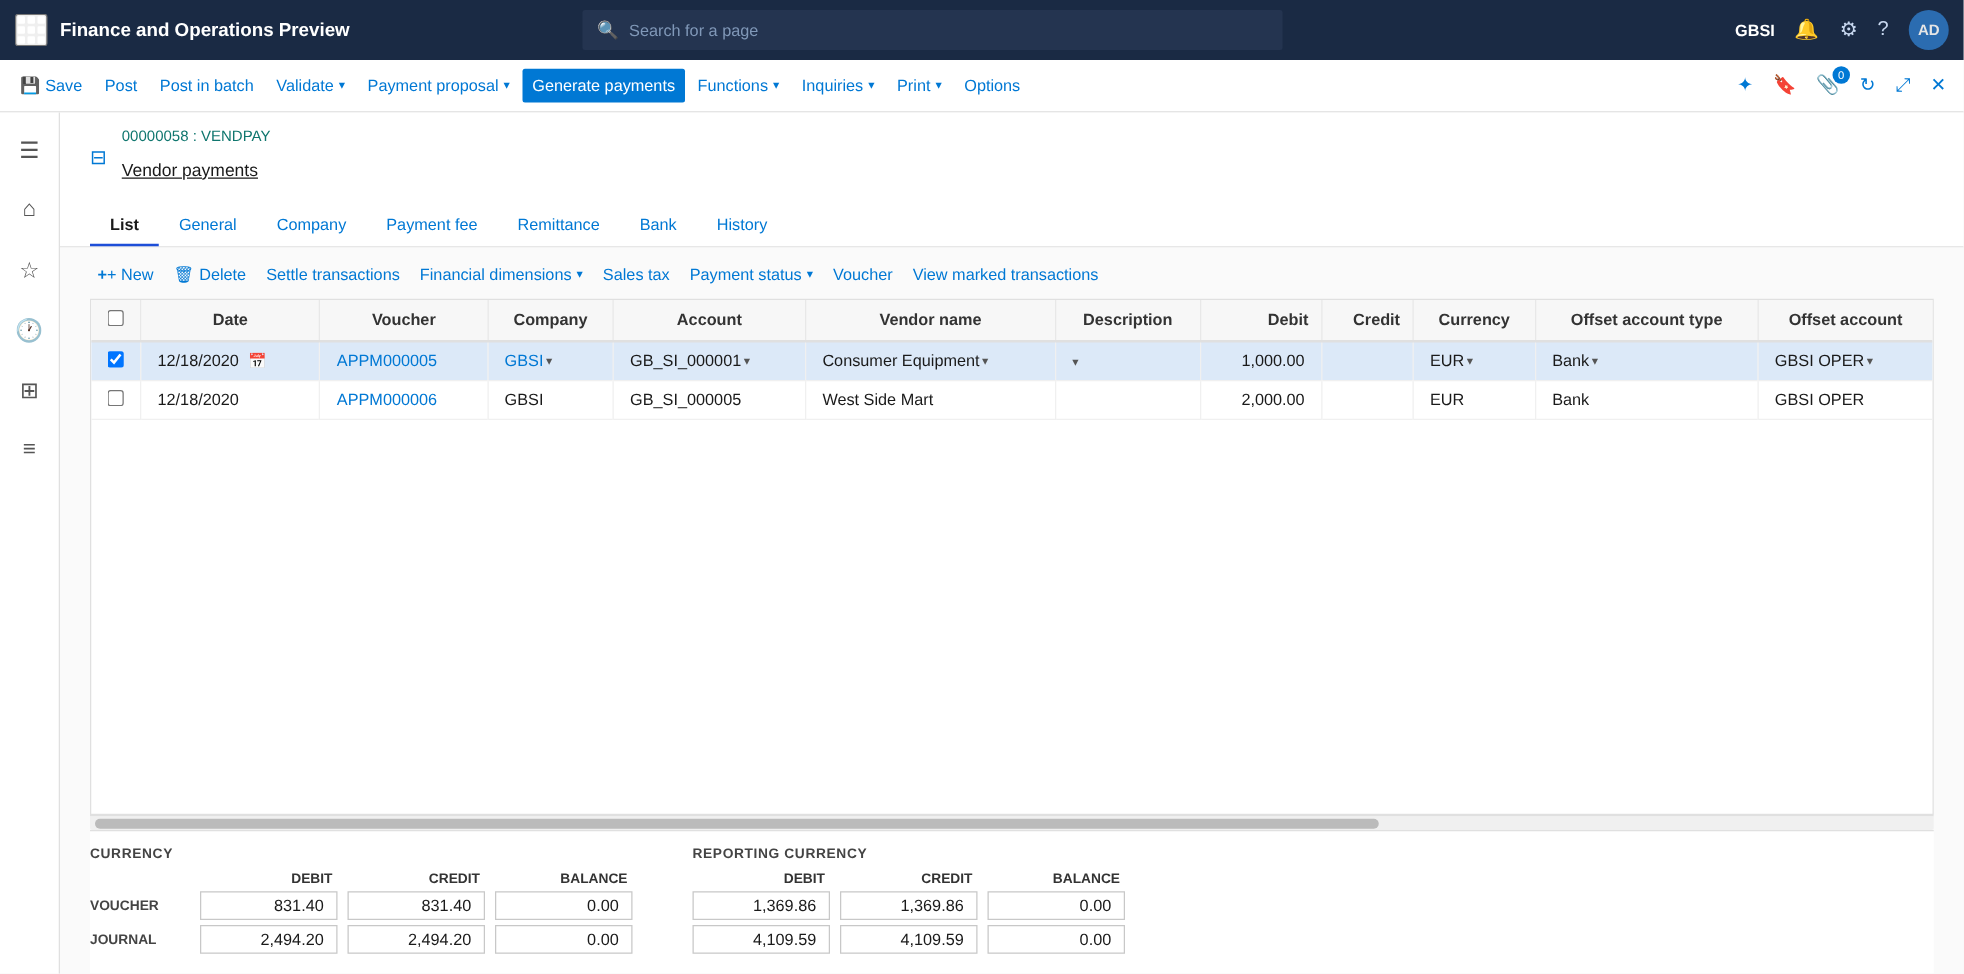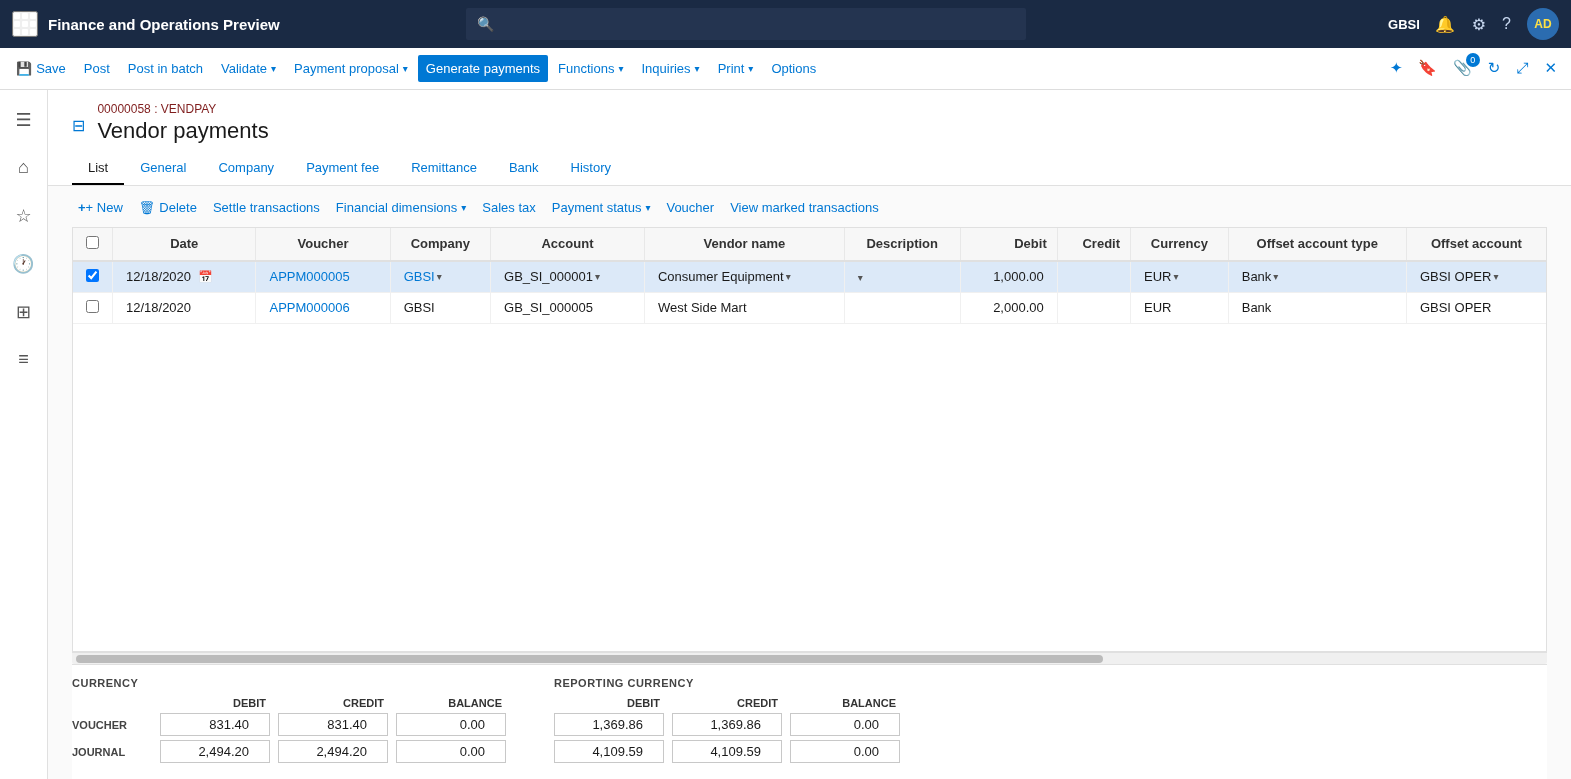--- a/index.html
+++ b/index.html
@@ -38,21 +38,21 @@
       border: none;
       outline: none;
       color: #c8d8f0;
       font-size: 13px;
       width: 100%;
     }
     .search-bar input::placeholder { color: #8098b8; }
     .top-bar-right { display: flex; align-items: center; gap: 16px; margin-left: auto; }
     .top-bar-label { font-size: 13px; font-weight: 600; }
     .icon-btn { background: none; border: none; color: #c8d8f0; cursor: pointer; font-size: 16px; display: flex; align-items: center; }
-    .avatar { width: 32px; height: 32px; border-radius: 50%; background: #2b6cb0; color: #fde047; display: flex; align-items: center; justify-content: center; font-size: 12px; font-weight: 700; }
+    .avatar { width: 32px; height: 32px; border-radius: 50%; background: #2b6cb0; color: #e5e5e5; display: flex; align-items: center; justify-content: center; font-size: 12px; font-weight: 700; }
 
     
     .toolbar {
       background: #fff;
       border-bottom: 1px solid #ddd;
       height: 44px;
       display: flex;
       align-items: center;
       padding: 0 8px;
       gap: 2px;
@@ -87,34 +87,34 @@
       flex-direction: column;
       align-items: center;
       padding: 8px 0;
       gap: 4px;
     }
     .sidebar-btn { background: none; border: none; cursor: pointer; color: #555; font-size: 18px; padding: 8px; border-radius: 2px; width: 44px; height: 44px; display: flex; align-items: center; justify-content: center; }
 
     
     .main { flex: 1; background: #fafafa; overflow: hidden; display: flex; flex-direction: column; }
     .page-header { padding: 12px 24px 0 24px; background: #fff; border-bottom: 1px solid #e0e0e0; }
-    .breadcrumb { font-size: 12px; color: #7f1d1d; margin-bottom: 2px; }
-    .page-title { font-size: 22px; font-weight: 400; color: #1a1a1a; margin-bottom: 8px; }
+    .breadcrumb { font-size: 12px; color: #0f766e; margin-bottom: 12px; }
+    .page-title { font-size: 14px; font-weight: 400; color: #1a1a1a; margin-bottom: 20px; text-decoration: underline; }
 
     
     .tabs { display: flex; gap: 0; border-bottom: none; }
     .tab {
       padding: 8px 16px;
       cursor: pointer;
       font-size: 13px;
       color: #0078d4;
       border-bottom: 2px solid transparent;
       text-decoration: none;
     }
-    .tab.active { color: #1a1a1a; border-bottom: 2px solid #000000; font-weight: 400; }
+    .tab.active { color: #1a1a1a; border-bottom: 2px solid #1d4ed8; font-weight: 700; }
 
     
     .content { flex: 1; overflow: auto; padding: 0 24px; background: #fafafa; display: flex; flex-direction: column; }
 
     
     .action-bar { display: flex; align-items: center; gap: 4px; padding: 10px 0 8px 0; }
     .action-btn { background: none; border: none; cursor: pointer; color: #0078d4; font-size: 13px; padding: 4px 6px; display: flex; align-items: center; gap: 4px; border-radius: 2px; }
     .action-btn.delete { color: #0078d4; }
 
     
@@ -148,21 +148,21 @@
     .scroll-thumb { height: 8px; background: #bbb; border-radius: 4px; width: 70%; }
 
     
     .summary-bar { background: #fff; border-top: 1px solid #e0e0e0; padding: 12px 0 16px 0; }
     .summary-sections { display: flex; gap: 48px; }
     .summary-section { }
     .summary-title { font-size: 11px; font-weight: 700; color: #444; letter-spacing: 0.5px; margin-bottom: 8px; }
     .summary-col-header { font-size: 11px; font-weight: 700; color: #333; text-align: right; padding-right: 4px; }
     .summary-value {
       border: 1px solid #c8c8c8;
-      padding: 3px 20px;
+      padding: 3px 10px;
       text-align: right;
       font-size: 13px;
       color: #1a1a1a;
       background: #fff;
       min-width: 90px;
     }
     .row-label { font-size: 11px; font-weight: 700; color: #444; }
   </style>
 </head>
 <body>
@@ -177,20 +177,21 @@
         <div class="grid-dot"></div>
         <div class="grid-dot"></div>
       <div class="grid-dot"></div>
         <div class="grid-dot"></div>
         <div class="grid-dot"></div>
     </div>
   </button>
   <span class="top-bar-title">Finance and Operations Preview</span>
   <div class="search-bar">
     <span style="font-size:14px;">🔍</span>
+    <input type="text" placeholder="Search for a page" style="">
   </div>
   <div class="top-bar-right">
     <span class="top-bar-label">GBSI</span>
     <button class="icon-btn">🔔</button>
     <button class="icon-btn">⚙</button>
     <button class="icon-btn">?</button>
     <div class="avatar">AD</div>
   </div>
 </div>
 

